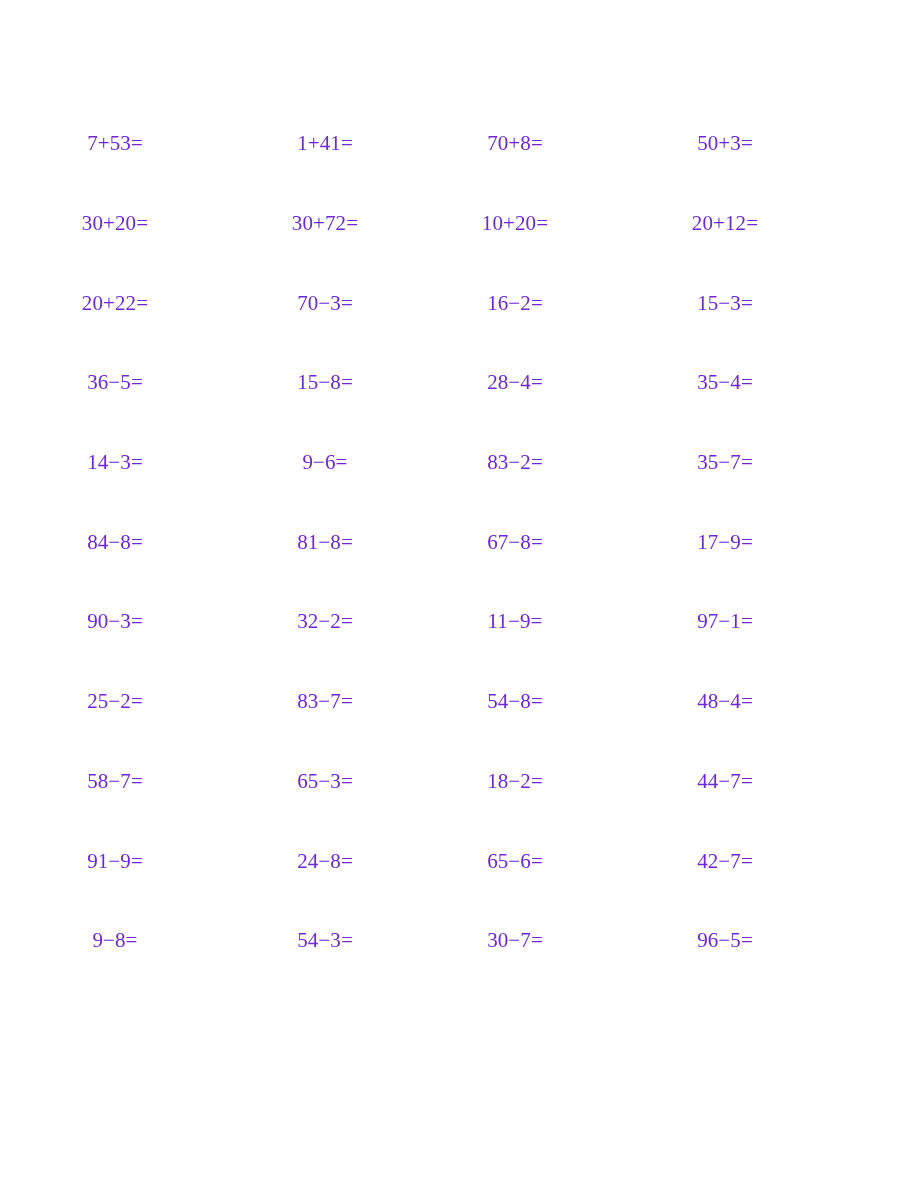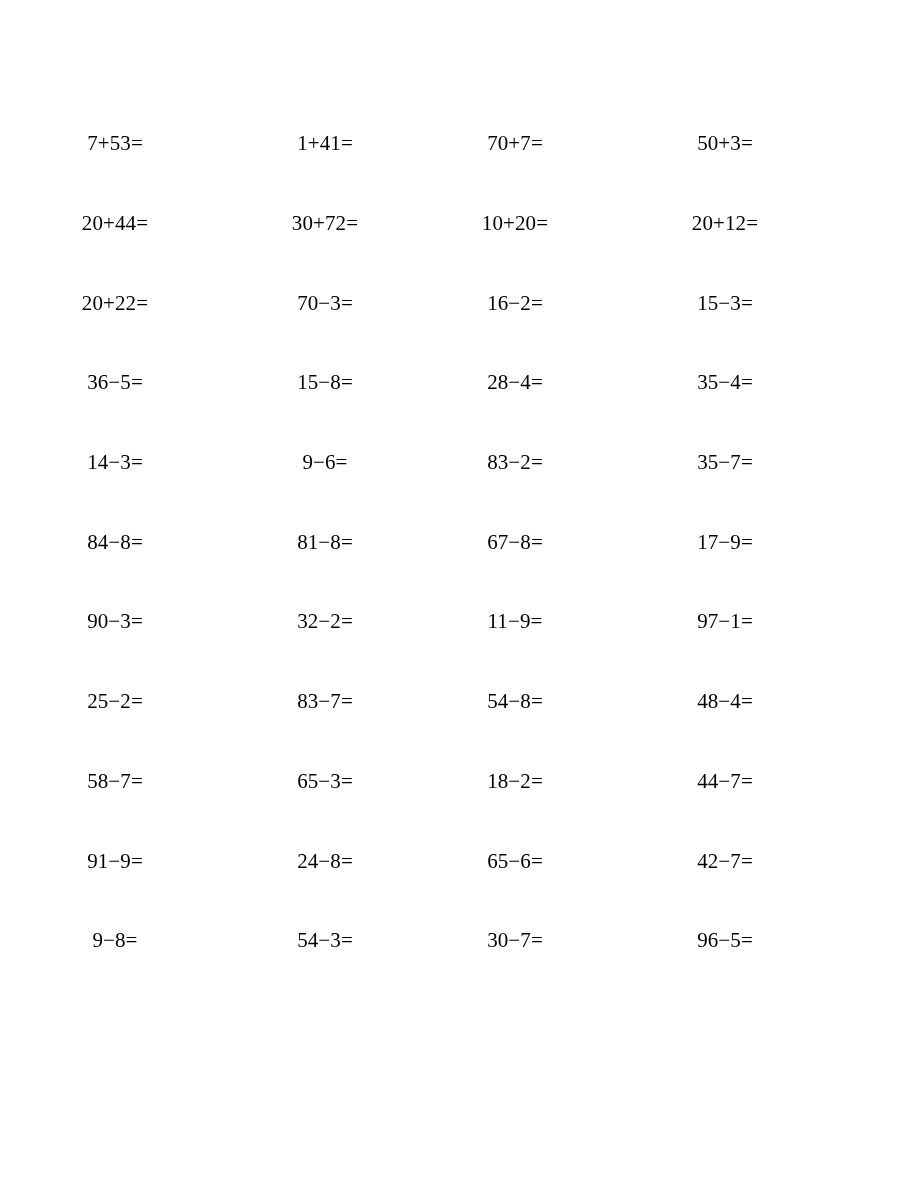--- a/index.html
+++ b/index.html
@@ -35,44 +35,44 @@
     display: flex;
     align-items: center;
     justify-content: center;
     width: 100%;
     height: 100%;
   }
   .problem-text {
     font-family: "Liberation Serif", "DejaVu Serif", serif;
     font-size: 21px;
     line-height: 1;
-    color: #000000;
+    color: #6d28d9;
     white-space: nowrap;
     letter-spacing: 0.1px;
   }
 </style>
 </head>
 <body>
 
 <div id="page">
   <div id="worksheet-grid">
       <div class="problem-cell">
         <span class="problem-text">7+53=</span>
       </div>
       <div class="problem-cell">
         <span class="problem-text">1+41=</span>
       </div>
       <div class="problem-cell">
-        <span class="problem-text">70+7=</span>
+        <span class="problem-text">70+8=</span>
       </div>
       <div class="problem-cell">
         <span class="problem-text">50+3=</span>
       </div>
       <div class="problem-cell">
-        <span class="problem-text">20+44=</span>
+        <span class="problem-text">30+20=</span>
       </div>
       <div class="problem-cell">
         <span class="problem-text">30+72=</span>
       </div>
       <div class="problem-cell">
         <span class="problem-text">10+20=</span>
       </div>
       <div class="problem-cell">
         <span class="problem-text">20+12=</span>
       </div>

